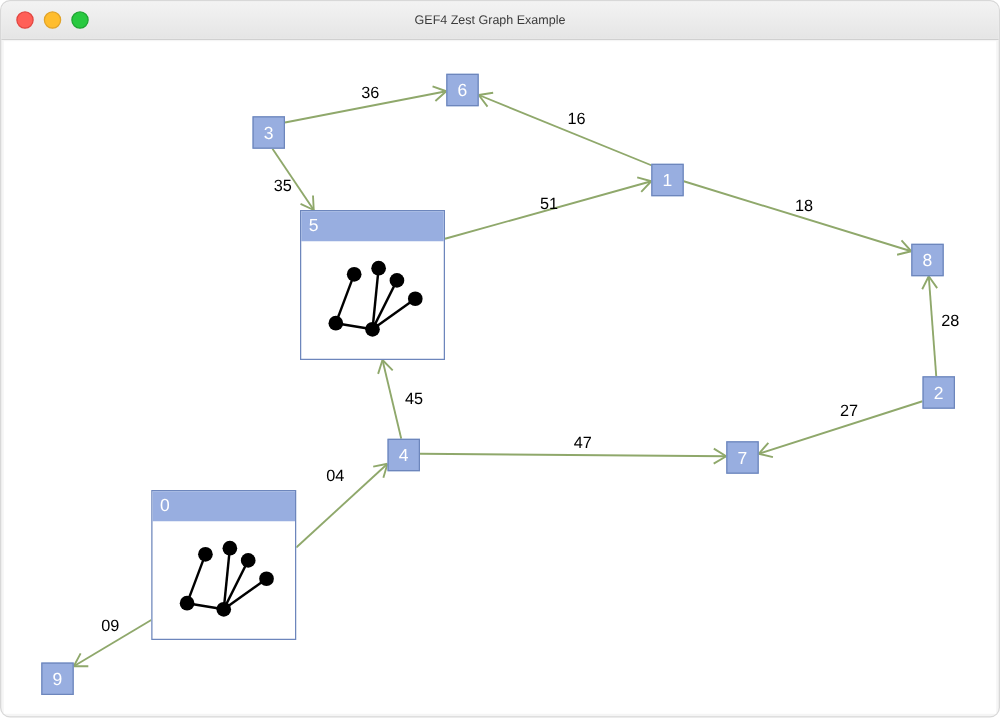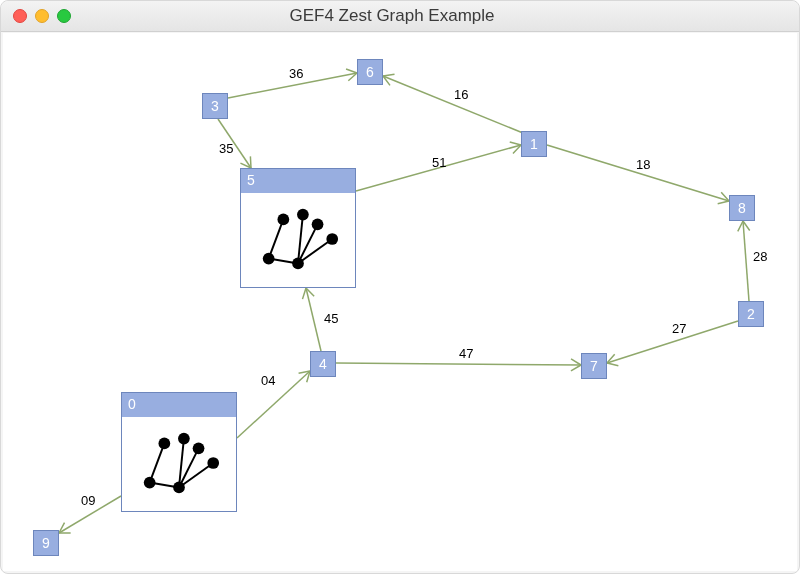--- a/index.html
+++ b/index.html
@@ -3,21 +3,21 @@
 <meta charset="utf-8">
 <style>
   body { margin:0; font-family: -apple-system, Helvetica, Arial, sans-serif; background:#fff; }
   .window { width:800px; height:574px; border:1px solid #d8d8d8; border-radius:8px; box-sizing:border-box; background:#f5f5f5; position:relative; }
   .titlebar { height:30px; background:linear-gradient(#f3f3f3,#e5e5e5); border-bottom:1px solid #d0d0d0; border-radius:8px 8px 0 0; display:flex; align-items:center; }
   .traffic { display:flex; gap:8px; margin-left:12px; }
   .tl { width:12px; height:12px; border-radius:50%; }
   .tl.red{background:#ff5f57;border:1px solid #e24640;}
   .tl.yellow{background:#ffbd2e;border:1px solid #e1a328;}
   .tl.green{background:#28c940;border:1px solid #1fa532;}
-  .title { position:absolute; left:0; right:16px; text-align:center; font-size:17px; color:#3b3b3b; }
+  .title { position:absolute; left:0; right:16px; text-align:center; font-size:10px; color:#3b3b3b; }
   .canvas { position:absolute; top:32px; left:2px; right:2px; bottom:2px; background:#fff; }
   .node-small { position:absolute; width:26px; height:26px; background:#98aee0; border:1px solid #6d86bc; box-sizing:border-box; color:#fff; font-size:14px; display:flex; align-items:center; justify-content:center; }
   .node-big { position:absolute; width:116px; height:120px; border:1px solid #6d86bc; box-sizing:border-box; background:#fff; }
   .node-big .head { height:24px; background:#98aee0; color:#fff; font-size:14px; padding:3px 6px; box-sizing:border-box; }
   .node-big .body { position:absolute; top:26px; left:4px; right:4px; bottom:4px; }
   svg.edges { position:absolute; inset:0; width:100%; height:100%; }
   .edge-line { stroke:#8fa86b; stroke-width:1.5; fill:none; }
   .edge-arrow { fill:none; stroke:#8fa86b; stroke-width:1.5; }
   .edge-label { font-size:13px; fill:#000; font-family:inherit; }
 </style>

